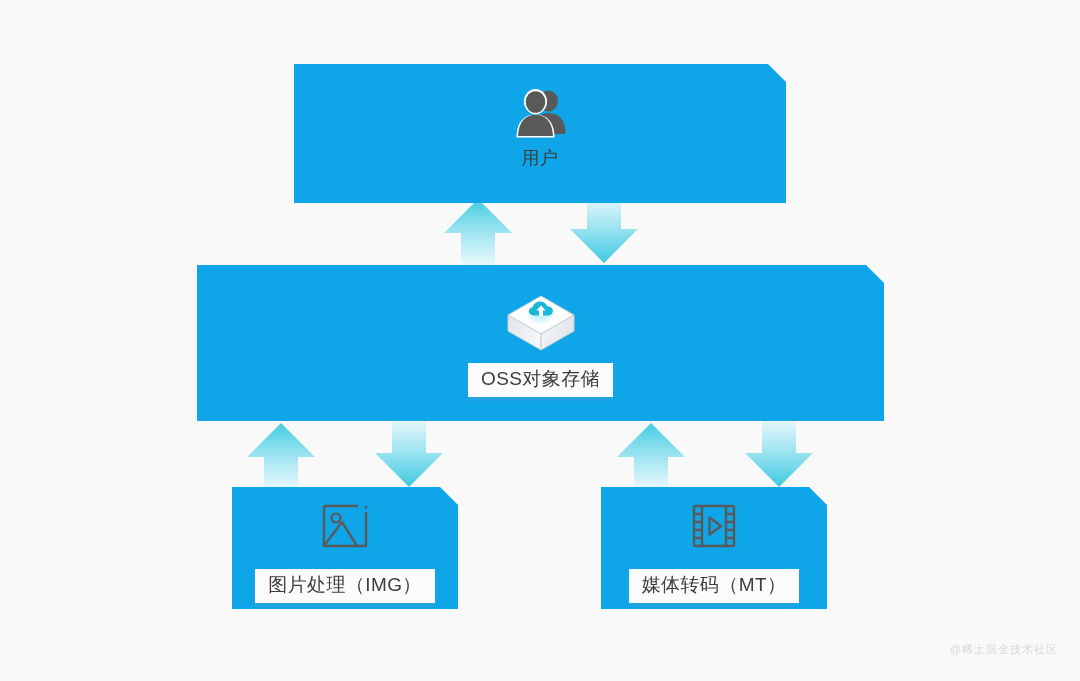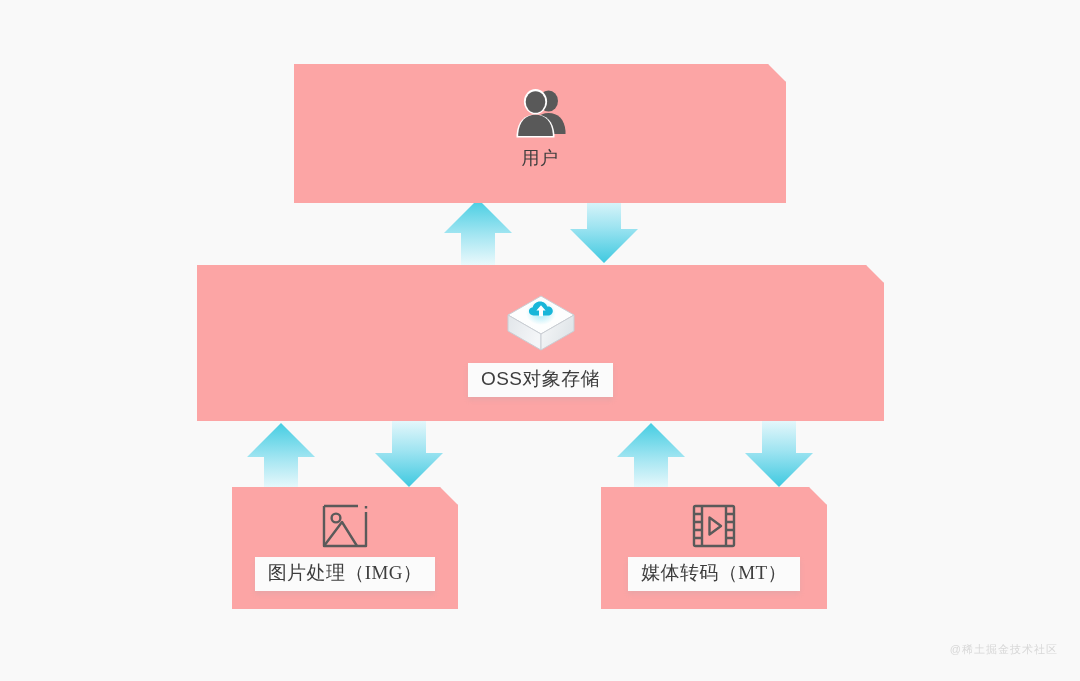--- a/index.html
+++ b/index.html
@@ -16,21 +16,21 @@
   }
 
   #diagram {
     position: absolute;
     inset: 0;
   }
 
   
   .card {
     position: absolute;
-    background: #fca5a5;
+    background: #0ea5e9;
     box-shadow: 0 2px 6px rgba(150,155,165,0.16), 0 0 1px rgba(150,155,165,0.30);
     
     clip-path: polygon(0 0, calc(100% - 18px) 0, 100% 18px, 100% 100%, 0 100%);
     box-sizing: border-box;
   }
 
   .card-inner {
     position: absolute;
     left: 0;
     right: 0;
@@ -82,21 +82,21 @@
   }
   
   #card-mt {
     left: 601px;
     top: 487px;
     width: 226px;
     height: 122px;
     text-align: center;
   }
   #card-img .card-inner, #card-mt .card-inner { top: 16px; }
-  #card-img .card-label, #card-mt .card-label { margin-top: 8px; font-family: Liberation Serif, serif; }
+  #card-img .card-label, #card-mt .card-label { margin-top: 20px; }
 
   
   .icon { display: block; }
 
   
   .arrow {
     position: absolute;
   }
 
   

